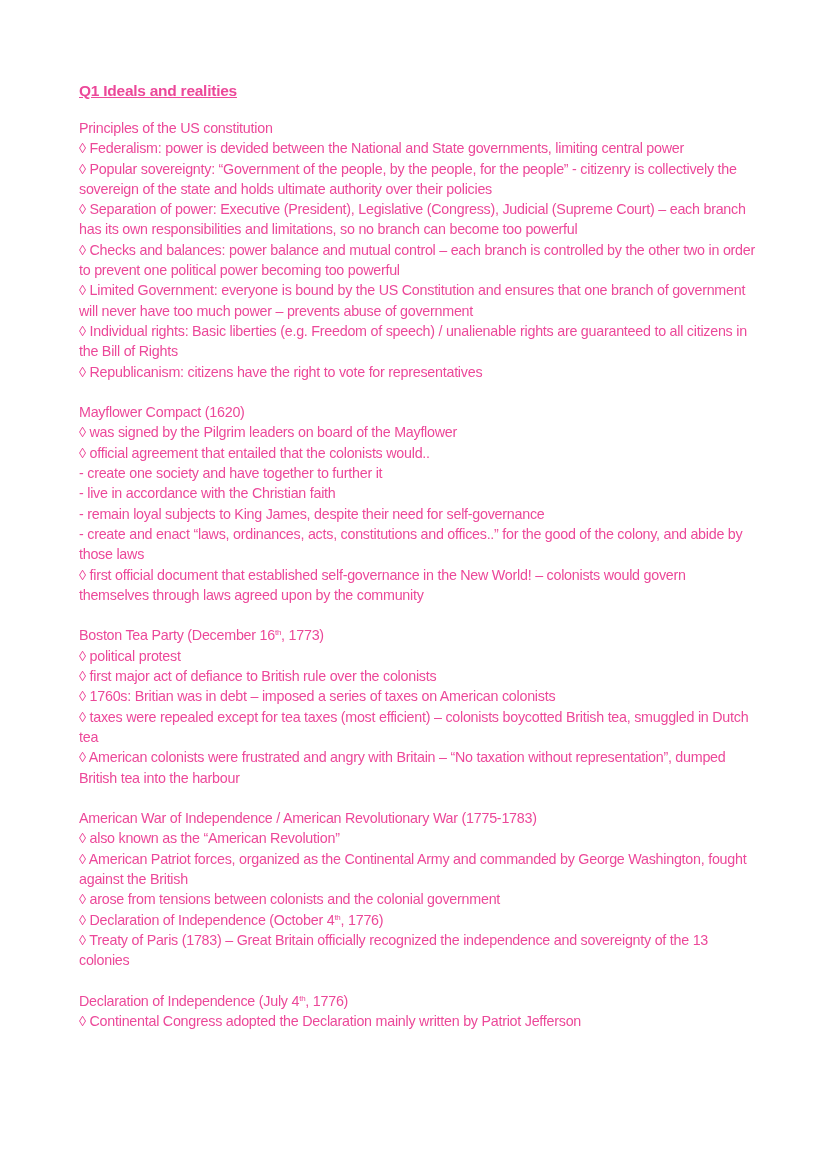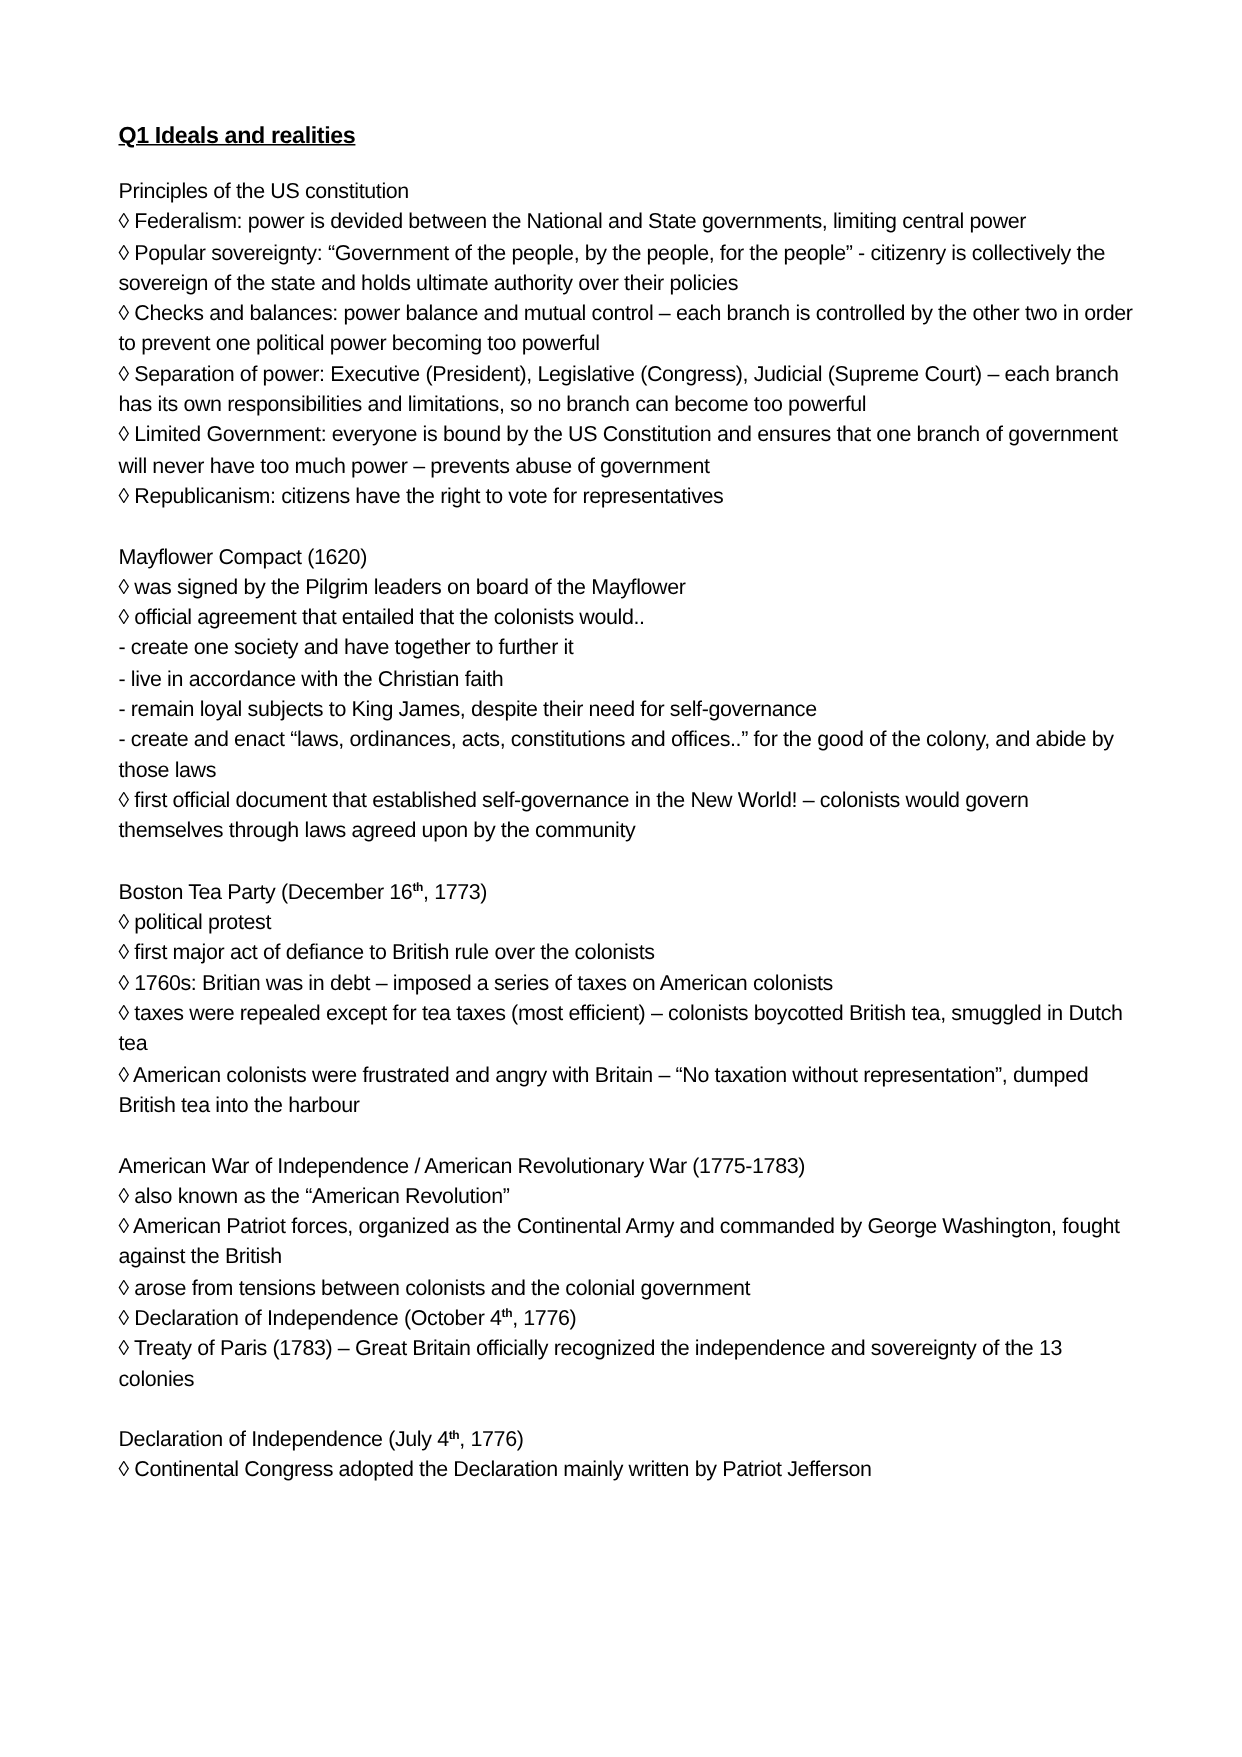--- a/index.html
+++ b/index.html
@@ -1,43 +1,44 @@
 <!DOCTYPE html>
 <html><head>
   <meta charset="utf-8">
   <style>
     html, body { margin: 0; padding: 0; background: #ffffff; }
     body { width: 828px; height: 1171px; overflow: hidden; position: relative; }
     .page {
       position: absolute; left: 79px; top: 78px; width: 680px;
       font-family: "Liberation Sans", sans-serif;
-      font-size: 14.3px; color: #000000;
+      font-size: 14.3px; color: #ec4899;
       line-height: 20.3px; letter-spacing: -0.25px;
     }
     .title {
       font-weight: bold; text-decoration: underline; font-size: 15.5px;
       line-height: 26px; margin: 0 0 14px 0;
     }
     .section { margin-bottom: 20.3px; }
     .line { display: block; white-space: normal; }
-    sup { font-size: 8px; line-height: 0; vertical-align: 5px; font-weight: bold; }
+    sup { font-size: 8px; line-height: 0; vertical-align: 5px; }
   </style>
 </head>
 <body>
 
 <div class="page">
   <div class="title">Q1 Ideals and realities</div>
 
   <div class="section">
     <span class="line">Principles of the US constitution</span>
     <span class="line">◊ Federalism: power is devided between the National and State governments, limiting central power</span>
     <span class="line">◊ Popular sovereignty: “Government of the people, by the people, for the people” - citizenry is collectively the sovereign of the state and holds ultimate authority over their policies</span>
+    <span class="line">◊ Separation of power: Executive (President), Legislative (Congress), Judicial (Supreme Court) – each branch has its own responsibilities and limitations, so no branch can become too powerful</span>
     <span class="line">◊ Checks and balances: power balance and mutual control – each branch is controlled by the other two in order to prevent one political power becoming too powerful</span>
-    <span class="line">◊ Separation of power: Executive (President), Legislative (Congress), Judicial (Supreme Court) – each branch has its own responsibilities and limitations, so no branch can become too powerful</span>
     <span class="line">◊ Limited Government: everyone is bound by the US Constitution and ensures that one branch of government will never have too much power – prevents abuse of government</span>
+    <span class="line">◊ Individual rights: Basic liberties (e.g. Freedom of speech) / unalienable rights are guaranteed to all citizens in the Bill of Rights</span>
     <span class="line">◊ Republicanism: citizens have the right to vote for representatives</span>
   </div>
 
   <div class="section">
     <span class="line">Mayflower Compact (1620)</span>
     <span class="line">◊ was signed by the Pilgrim leaders on board of the Mayflower</span>
     <span class="line">◊ official agreement that entailed that the colonists would..</span>
     <span class="line">- create one society and have together to further it</span>
     <span class="line">- live in accordance with the Christian faith</span>
     <span class="line">- remain loyal subjects to King James, despite their need for self-governance</span>

